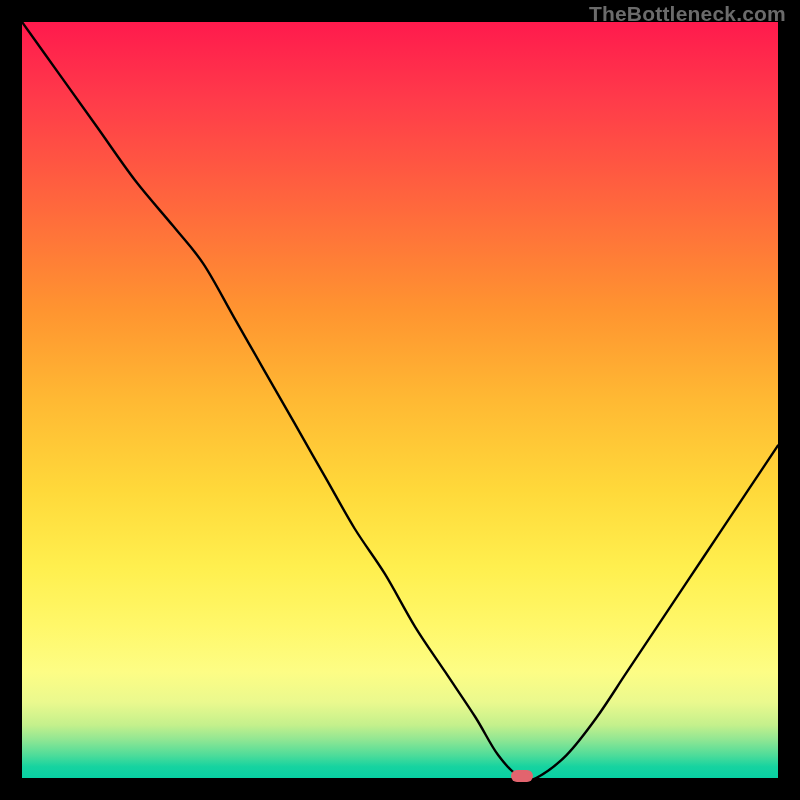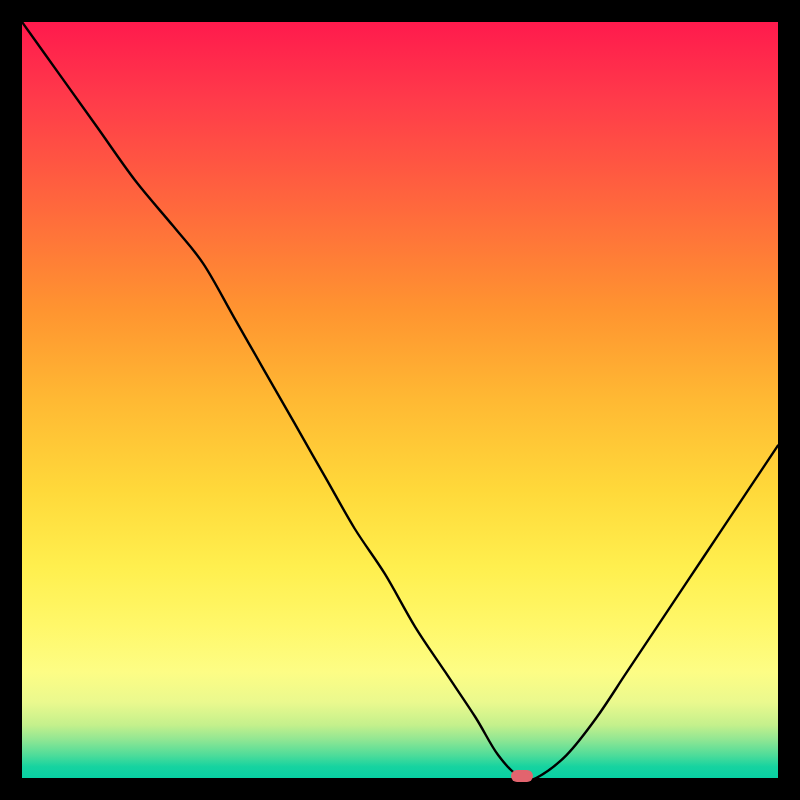--- a/index.html
+++ b/index.html
@@ -65,20 +65,21 @@
     font-size: 21px;
     font-weight: 600;
     color: #6b6b6b;
     letter-spacing: 0.2px;
   }
 </style>
 </head>
 <body>
 
 <div class="frame">
+  <div class="watermark">TheBottleneck.com</div>
 
   <div class="plot-area">
     <svg class="curve" viewBox="0 0 756 756" preserveAspectRatio="none">
       <path id="curve-path" d="M 0.0 0.0 C 6.3 8.8, 25.2 35.3, 37.8 52.9 C 50.4 70.6, 63.0 88.2, 75.6 105.8 C 88.2 123.5, 100.8 142.4, 113.4 158.8 C 126.0 175.1, 139.9 190.3, 151.2 204.1 C 162.5 218.0, 171.4 226.8, 181.4 241.9 C 191.5 257.0, 201.6 277.2, 211.7 294.8 C 221.8 312.5, 231.8 330.1, 241.9 347.8 C 252.0 365.4, 262.1 383.0, 272.2 400.7 C 282.2 418.3, 292.3 436.0, 302.4 453.6 C 312.5 471.2, 322.6 490.1, 332.6 506.5 C 342.7 522.9, 352.8 535.5, 362.9 551.9 C 373.0 568.3, 383.0 588.4, 393.1 604.8 C 403.2 621.2, 413.3 635.0, 423.4 650.2 C 433.4 665.3, 444.8 681.7, 453.6 695.5 C 462.4 709.4, 468.7 723.2, 476.3 733.3 C 483.8 743.4, 492.7 752.2, 499.0 756.0 C 505.3 759.8, 506.5 759.8, 514.1 756.0 C 521.6 752.2, 534.2 743.4, 544.3 733.3 C 554.4 723.2, 564.5 709.4, 574.6 695.5 C 584.6 681.7, 594.7 665.3, 604.8 650.2 C 614.9 635.0, 625.0 619.9, 635.0 604.8 C 645.1 589.7, 655.2 574.6, 665.3 559.4 C 675.4 544.3, 685.4 529.2, 695.5 514.1 C 705.6 499.0, 715.7 483.8, 725.8 468.7 C 735.8 453.6, 751.0 430.9, 756.0 423.4" fill="none" stroke="#000" stroke-width="2.4" stroke-linecap="round" stroke-linejoin="round"></path>
     </svg>
     <div class="marker" id="opt-marker" style="left: 500.472px; top: 753.732px;"></div>
   </div>
 </div>
 
 </body></html>

